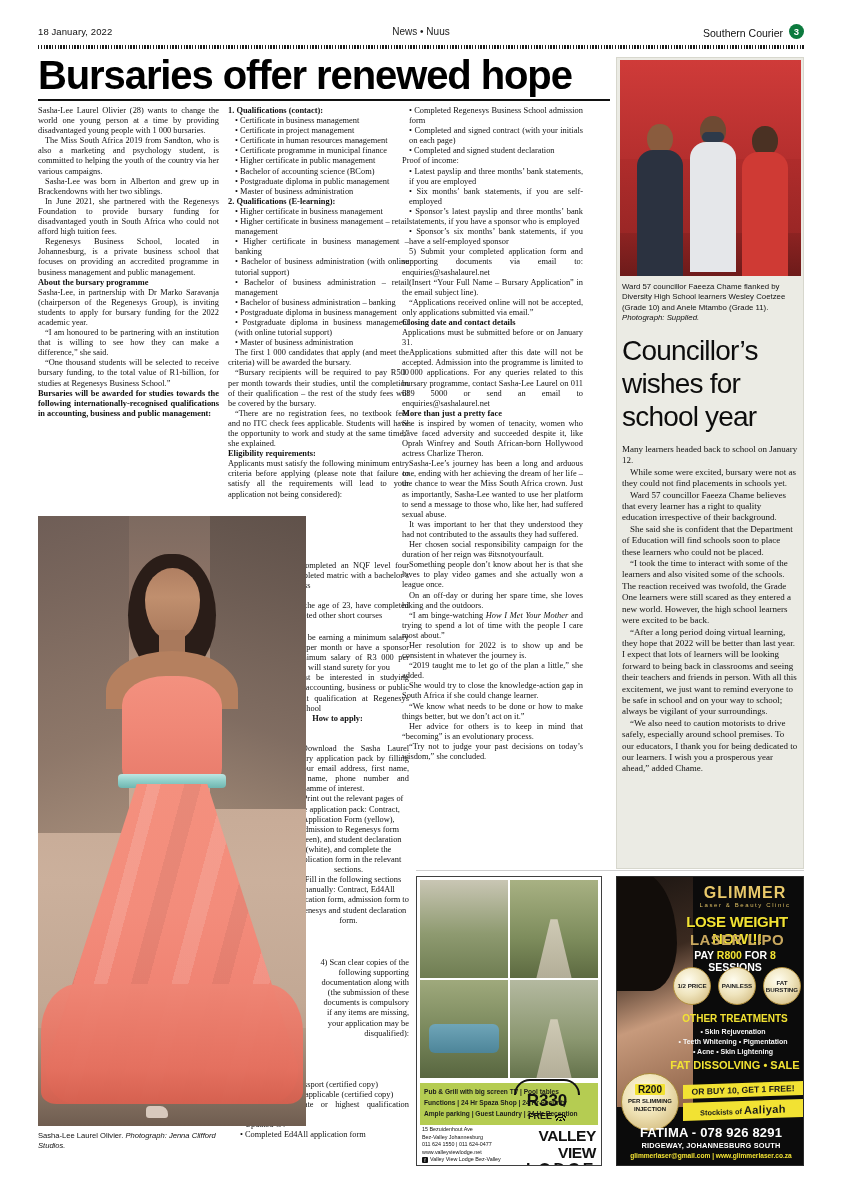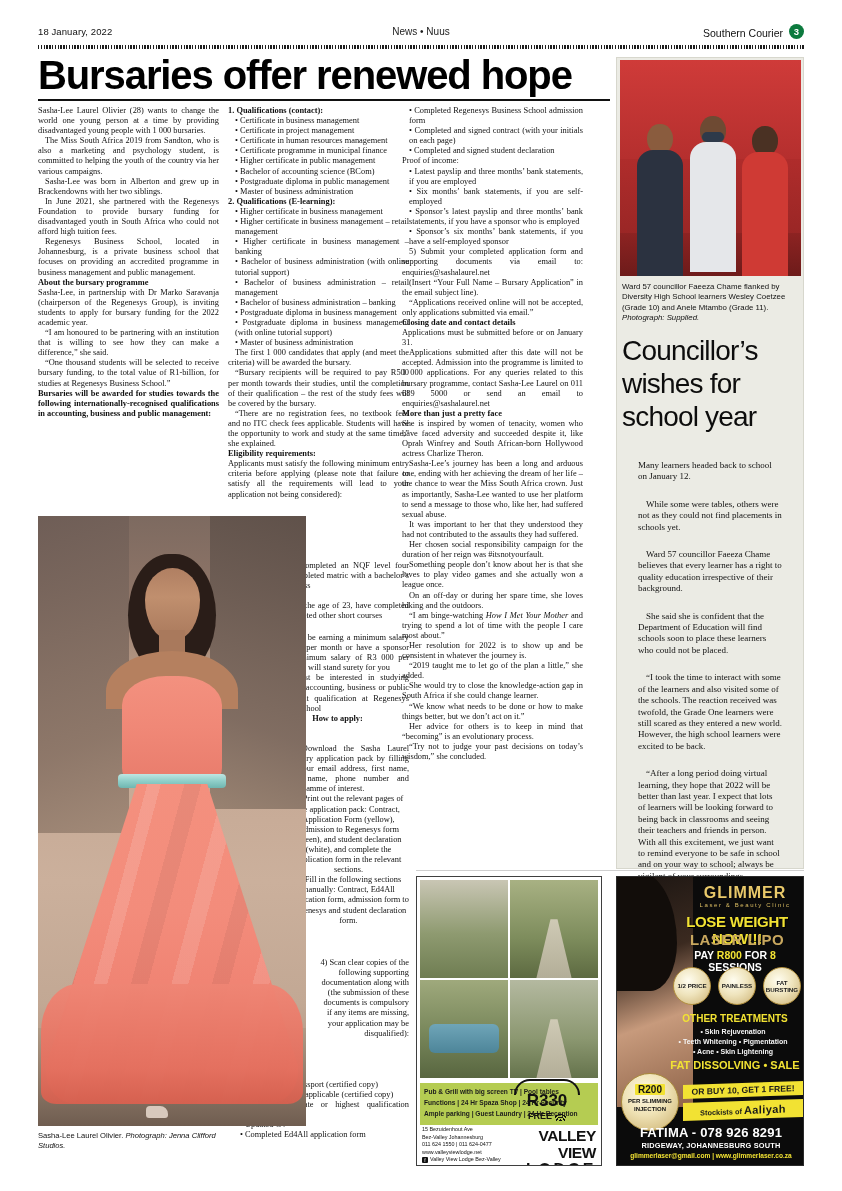--- a/index.html
+++ b/index.html
@@ -303,21 +303,21 @@
   .rail-body {
     position: absolute;
     left: 622px; top: 444px;
     width: 176px; height: 418px;
     font-family: "Liberation Serif", serif;
     font-size: 9px;
     line-height: 11.4px;
     color: #111;
     text-align: left;
   }
-  .rail-body p { margin: 16px; text-indent: 8px; }
+  .rail-body p { margin: 0; text-indent: 8px; }
 
   
   .ad-vv {
     position: absolute;
     left: 416px; top: 876px;
     width: 186px; height: 290px;
     background: #fff;
     border: 1px solid #3f3f3f;
     overflow: hidden;
   }
@@ -671,21 +671,21 @@
   </div>
 
   <div class="rail-caption">
     <span>Ward 57 councillor Faeeza Chame flanked by Diversity High School learners Wesley Coetzee (Grade 10) and Anele Mtambo (Grade 11). </span><span class="it">Photograph: Supplied.</span>
   </div>
 
   <div class="rail-headline">Councillor’s wishes for school year</div>
 
   <div class="rail-body">
     <p class="noind" style="text-indent:0">Many learners headed back to school on January 12.</p>
-    <p>While some were tables, others were not as they could not find placements in schools yet.</p>
+    <p>While some were excited, bursary were not as they could not find placements in schools yet.</p>
     <p>Ward 57 councillor Faeeza Chame believes that every learner has a right to quality education irrespective of their background.</p>
     <p>She said she is confident that the Department of Education will find schools soon to place these learners who could not be placed.</p>
     <p>“I took the time to interact with some of the learners and also visited some of the schools. The reaction received was twofold, the Grade One learners were still scared as they entered a new world. However, the high school learners were excited to be back.</p>
     <p>“After a long period doing virtual learning, they hope that 2022 will be better than last year. I expect that lots of learners will be looking forward to being back in classrooms and seeing their teachers and friends in person. With all this excitement, we just want to remind everyone to be safe in school and on your way to school; always be vigilant of your surroundings.</p>
     <p>“We also need to caution motorists to drive safely, especially around school premises. To our educators, I thank you for being dedicated to our learners. I wish you a prosperous year ahead,” added Chame.</p>
   </div>
 
   <div class="ad-sep"></div>
 
   <div class="ad-vv">

